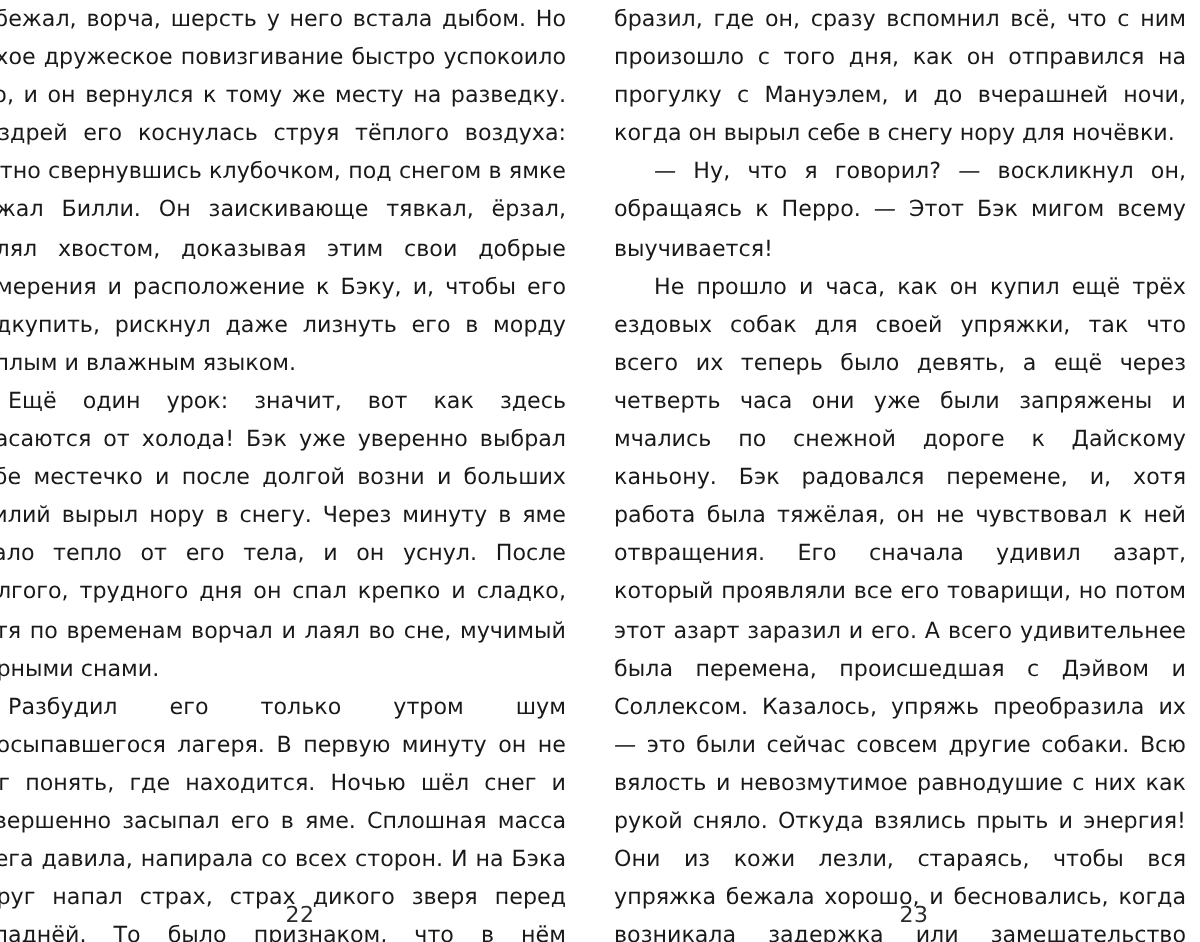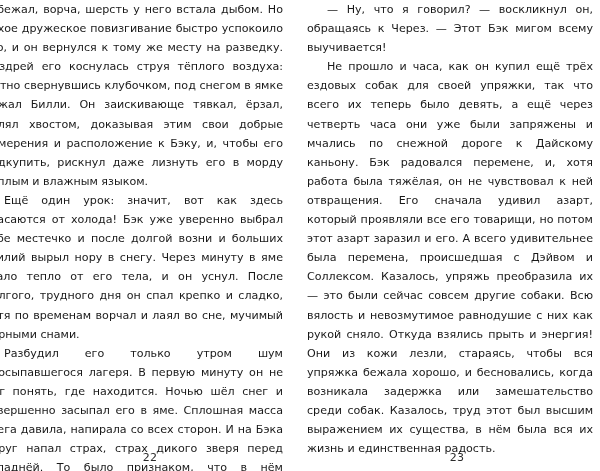--- a/index.html
+++ b/index.html
@@ -81,19 +81,20 @@
     <div class="textblock">
       <p class="continued">отбежал, ворча, шерсть у него встала дыбом. Но тихое дружеское повизгивание быстро успокоило его, и он вернулся к тому же месту на разведку. Ноздрей его коснулась струя тёплого воздуха: уютно свернувшись клубочком, под снегом в ямке лежал Билли. Он заискивающе тявкал, ёрзал, вилял хвостом, доказывая этим свои добрые намерения и расположение к Бэку, и, чтобы его подкупить, рискнул даже лизнуть его в морду тёплым и влажным языком.</p>
       <p>Ещё один урок: значит, вот как здесь спасаются от холода! Бэк уже уверенно выбрал себе местечко и после долгой возни и больших усилий вырыл нору в снегу. Через минуту в яме стало тепло от его тела, и он уснул. После долгого, трудного дня он спал крепко и сладко, хотя по временам ворчал и лаял во сне, мучимый дурными снами.</p>
       <p>Разбудил его только утром шум просыпавшегося лагеря. В первую минуту он не мог понять, где находится. Ночью шёл снег и совершенно засыпал его в яме. Сплошная масса снега давила, напирала со всех сторон. И на Бэка вдруг напал страх, страх дикого зверя перед западнёй. То было признаком, что в нём заговорили инстинкты далёких предков, ибо этот цивилизованный, даже не в меру цивилизованный пёс в жизни своей не знал, что такое западня, и не должен был бы её бояться. А между тем тело его судорожно сжималось, шерсть на шее и плечах встала дыбом, и он с диким рычанием выскочил из ямы, прямо на свет ослепительного утра, взметнув вокруг целое облако искрящегося снега. Но тут он увидел перед собой лагерь на белой равнине и соо-</p>
     </div>
     <div class="folio">22</div>
   </div>
 
   <div class="page page-right">
     <div class="textblock">
-      <p>— Ну, что я говорил? — воскликнул он, обращаясь к Через. — Этот Бэк мигом всему выучивается!</p>
+      <p class="continued">бразил, где он, сразу вспомнил всё, что с ним произошло с того дня, как он отправился на прогулку с Мануэлем, и до вчерашней ночи, когда он вырыл себе в снегу нору для ночёвки.</p>
+      <p>— Ну, что я говорил? — воскликнул он, обращаясь к Перро. — Этот Бэк мигом всему выучивается!</p>
       <p>Не прошло и часа, как он купил ещё трёх ездовых собак для своей упряжки, так что всего их теперь было девять, а ещё через четверть часа они уже были запряжены и мчались по снежной дороге к Дайскому каньону. Бэк радовался перемене, и, хотя работа была тяжёлая, он не чувствовал к ней отвращения. Его сначала удивил азарт, который проявляли все его товарищи, но потом этот азарт заразил и его. А всего удивительнее была перемена, происшедшая с Дэйвом и Соллексом. Казалось, упряжь преобразила их — это были сейчас совсем другие собаки. Всю вялость и невозмутимое равнодушие с них как рукой сняло. Откуда взялись прыть и энергия! Они из кожи лезли, стараясь, чтобы вся упряжка бежала хорошо, и бесновались, когда возникала задержка или замешательство среди собак. Казалось, труд этот был высшим выражением их существа, в нём была вся их жизнь и единственная радость.</p>
     </div>
     <div class="folio">23</div>
   </div>
 
 </div>
 
 </body></html>

